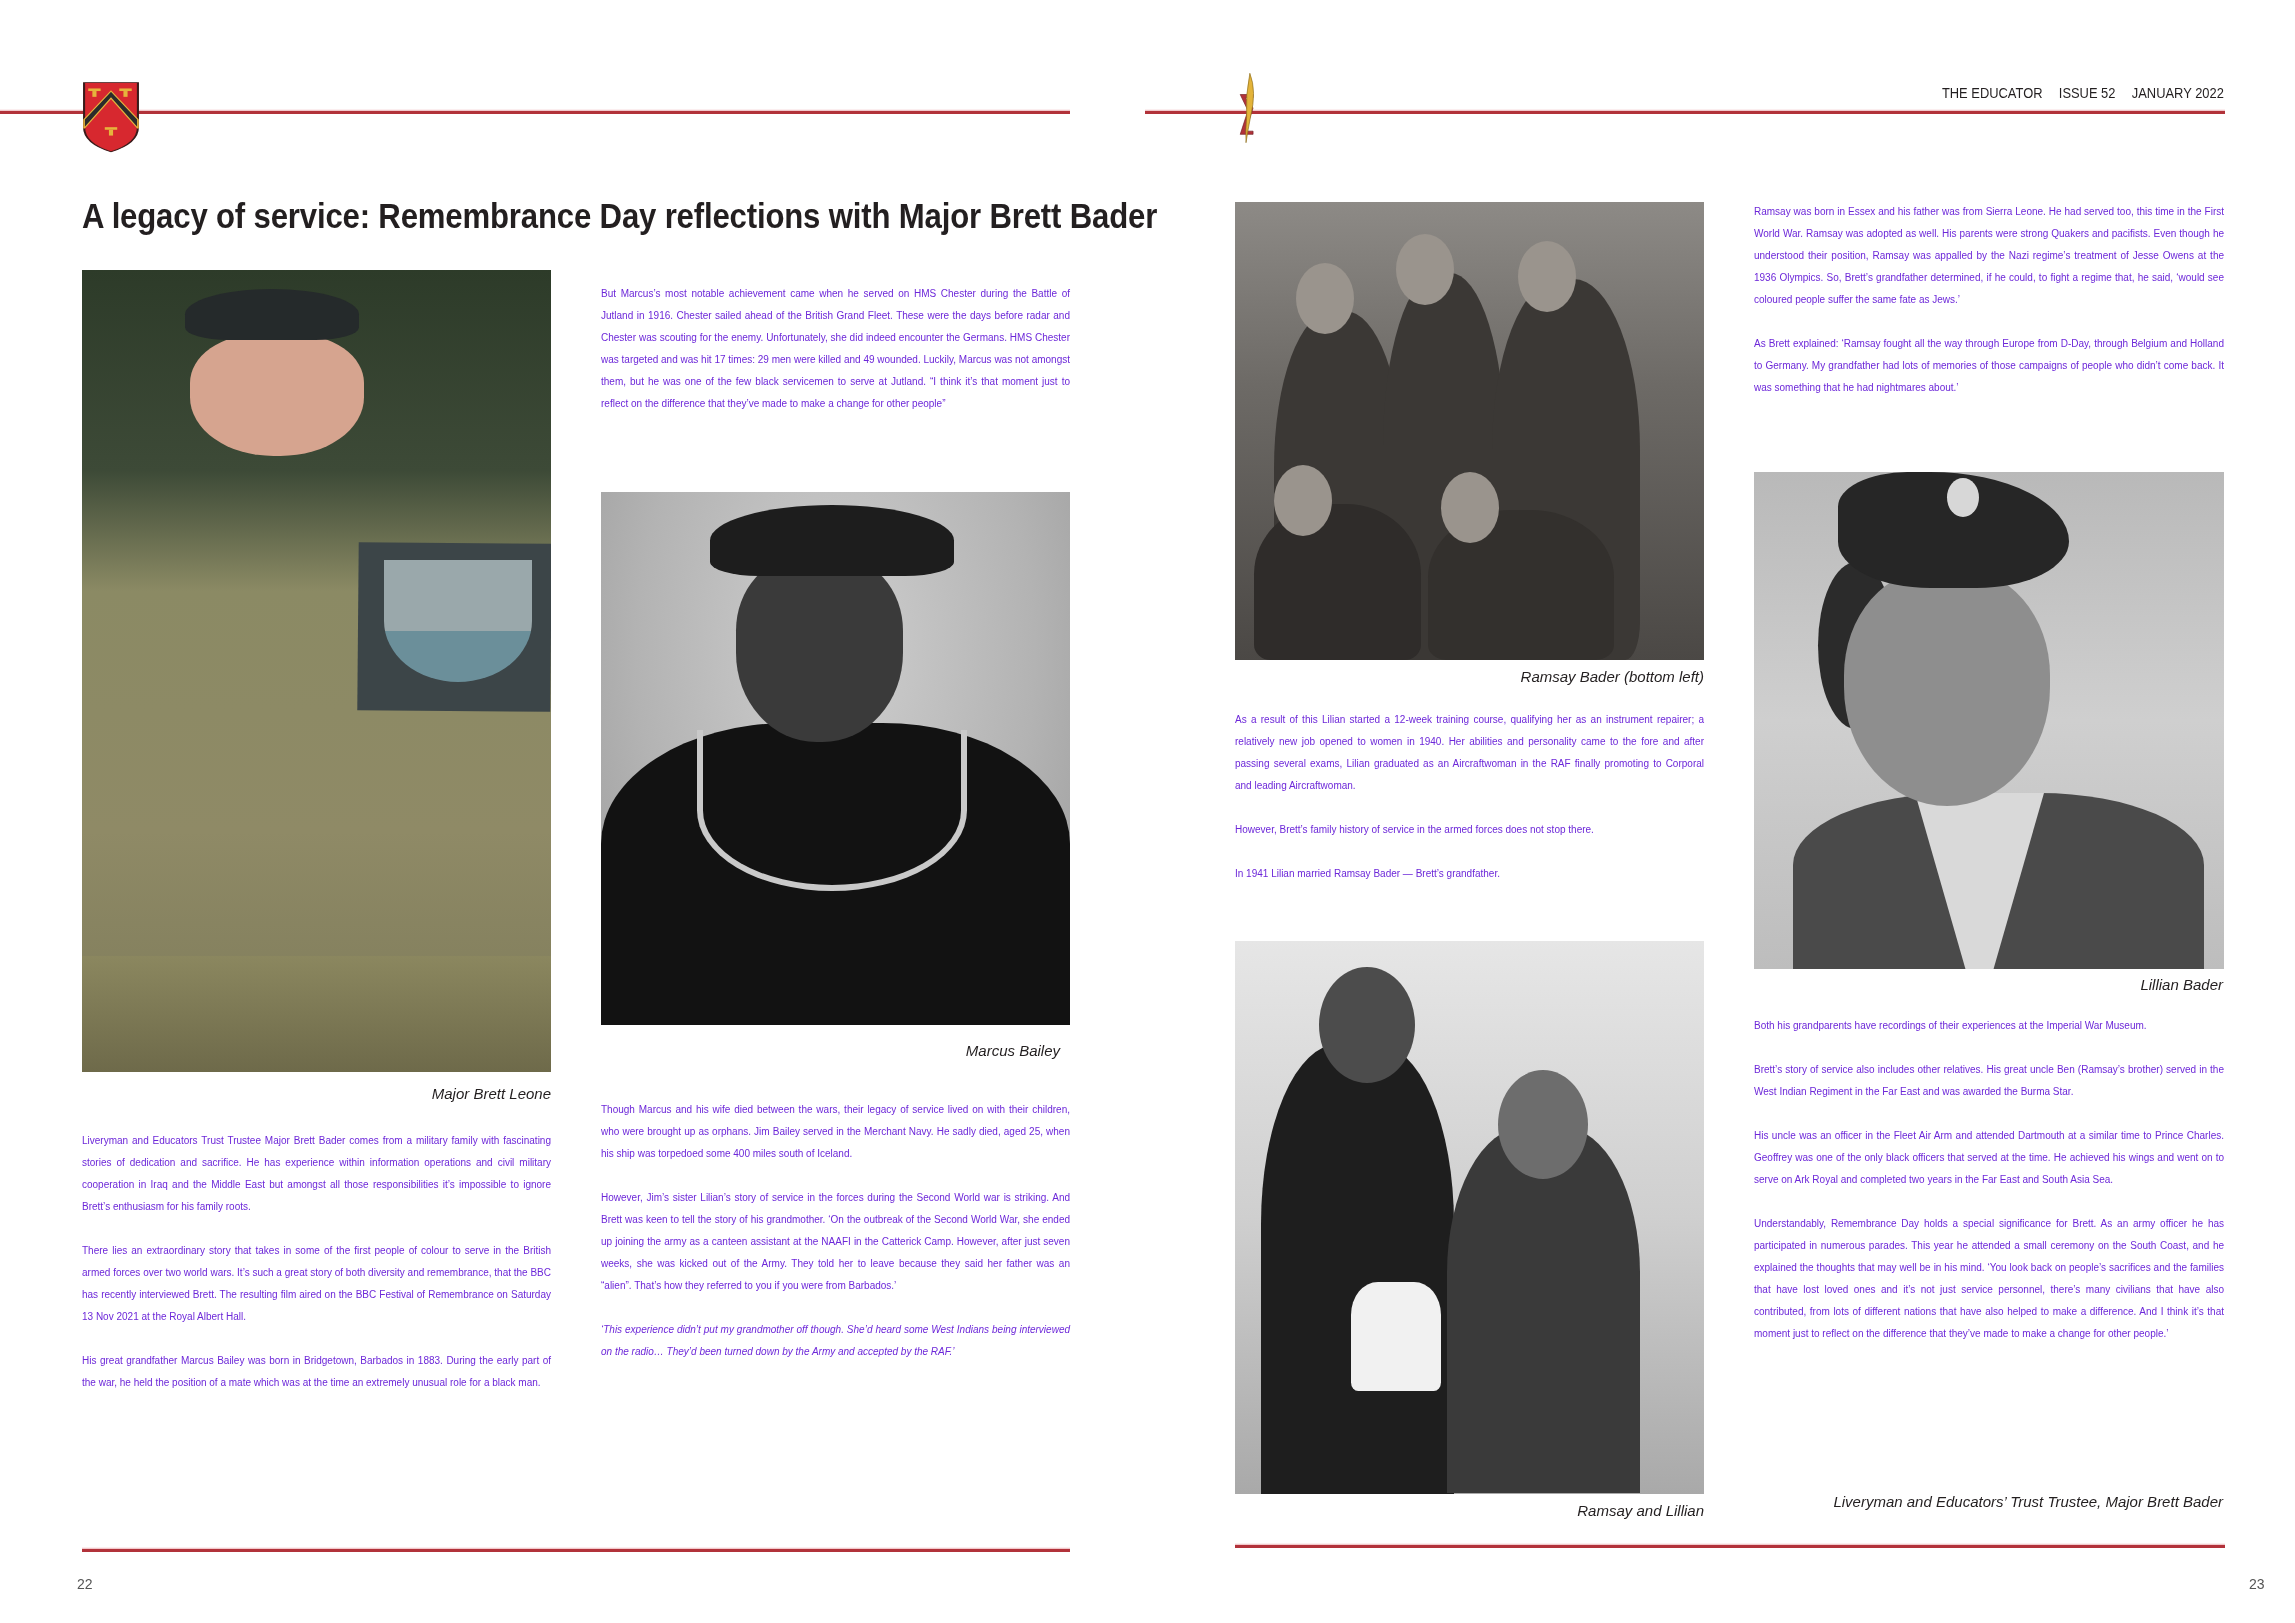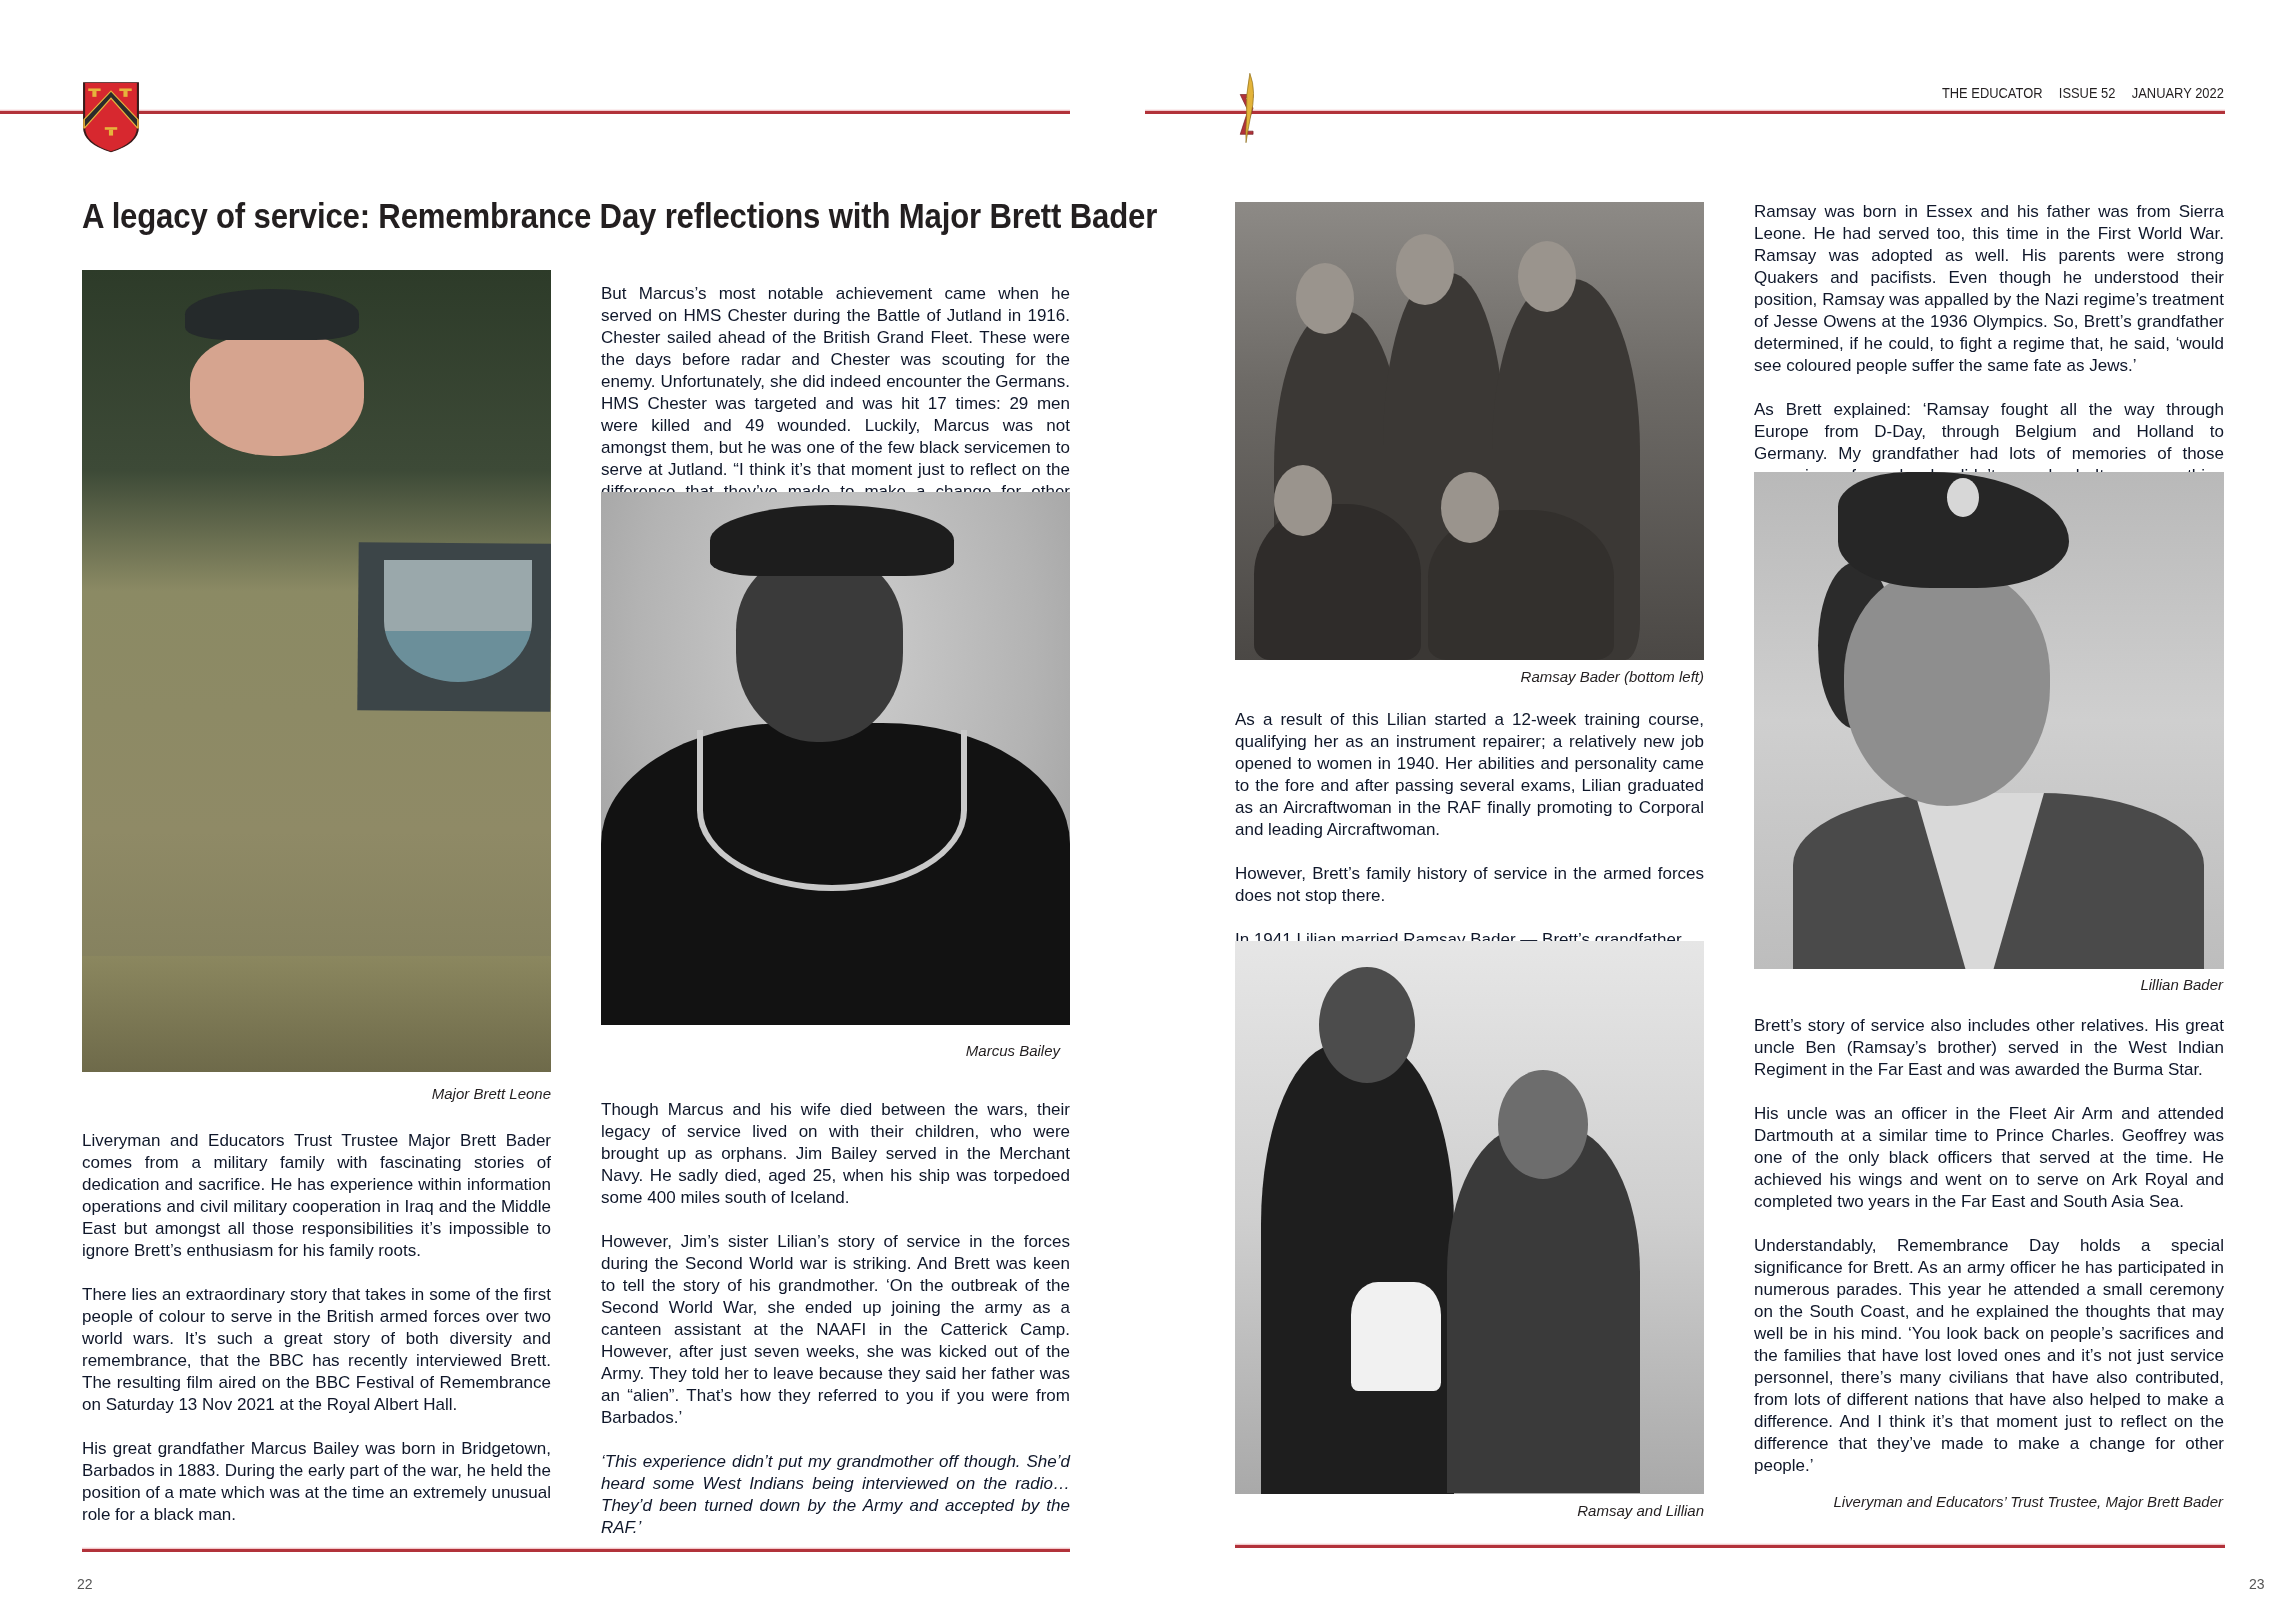--- a/index.html
+++ b/index.html
@@ -9,21 +9,21 @@
   .abs { position: absolute; }
   .rule { position: absolute; height: 3.2px; background: #b2323a; box-shadow: 0 -1.3px 0 #f2c8cb; }
 
   .crest { left: 82px; top: 82px; width: 18px; height: 71px; }
   .quill { left: 1231px; top: 72px; width: 39px; height: 72px; }
 
   .masthead { position: absolute; right: 71px; top: 84px; font-size: 15px; letter-spacing: 0px; color: #231f20; display: flex; gap: 19px; font-family: "Liberation Sans", sans-serif; transform: scaleX(0.86); transform-origin: right center; }
 
   .title { position: absolute; left: 82px; top: 193px; width: 990px; font-size: 35px; line-height: 45px; color: #231f20; white-space: nowrap; transform: scaleX(0.89); transform-origin: left center; letter-spacing: -0.2px; }
 
-  .col { position: absolute; font-size: 17px; line-height: 22px; color: #0f172a; text-align: justify; }
+  .col { position: absolute; font-size: 10px; line-height: 22px; color: #6d28d9; text-align: justify; }
   .col p { margin-bottom: 22px; }
   .col p:last-child { margin-bottom: 0; margin-top: 17px; }
   .col .it { font-style: italic; }
 
   .caption { position: absolute; font-size: 15px; font-style: italic; color: #231f20; text-align: right; }
 
   .photo { position: absolute; overflow: hidden; }
   .page-num { position: absolute; font-size: 14px; color: #555; }
 
   
@@ -171,20 +171,21 @@
   <div class="uniform"></div>
   <div class="shirt"></div>
   <div class="hair"></div>
   <div class="face"></div>
   <div class="hat"></div>
   <div class="badge"></div>
 </div>
 <div class="caption" style="left:1754px; top:976px; width:469px;">Lillian Bader</div>
 
 <div class="col" style="left:1754px; top:1015px; width:470px;">
+  <p>Both his grandparents have recordings of their experiences at the Imperial War Museum.</p>
   <p>Brett’s story of service also includes other relatives. His great uncle Ben (Ramsay’s brother) served in the West Indian Regiment in the Far East and was awarded the Burma Star.</p>
   <p>His uncle was an officer in the Fleet Air Arm and attended Dartmouth at a similar time to Prince Charles. Geoffrey was one of the only black officers that served at the time. He achieved his wings and went on to serve on Ark Royal and completed two years in the Far East and South Asia Sea.</p>
   <p>Understandably, Remembrance Day holds a special significance for Brett. As an army officer he has participated in numerous parades. This year he attended a small ceremony on the South Coast, and he explained the thoughts that may well be in his mind. ‘You look back on people’s sacrifices and the families that have lost loved ones and it’s not just service personnel, there’s many civilians that have also contributed, from lots of different nations that have also helped to make a difference. And I think it’s that moment just to reflect on the difference that they’ve made to make a change for other people.’</p>
 </div>
 <div class="caption" style="left:1754px; top:1493px; width:469px;">Liveryman and Educators’ Trust Trustee, Major Brett Bader</div>
 
 <div class="rule" style="left:1235px; top:1545px; width:990px;"></div>
 <div class="page-num" style="left:2249px; top:1576px;">23</div>
 
 

